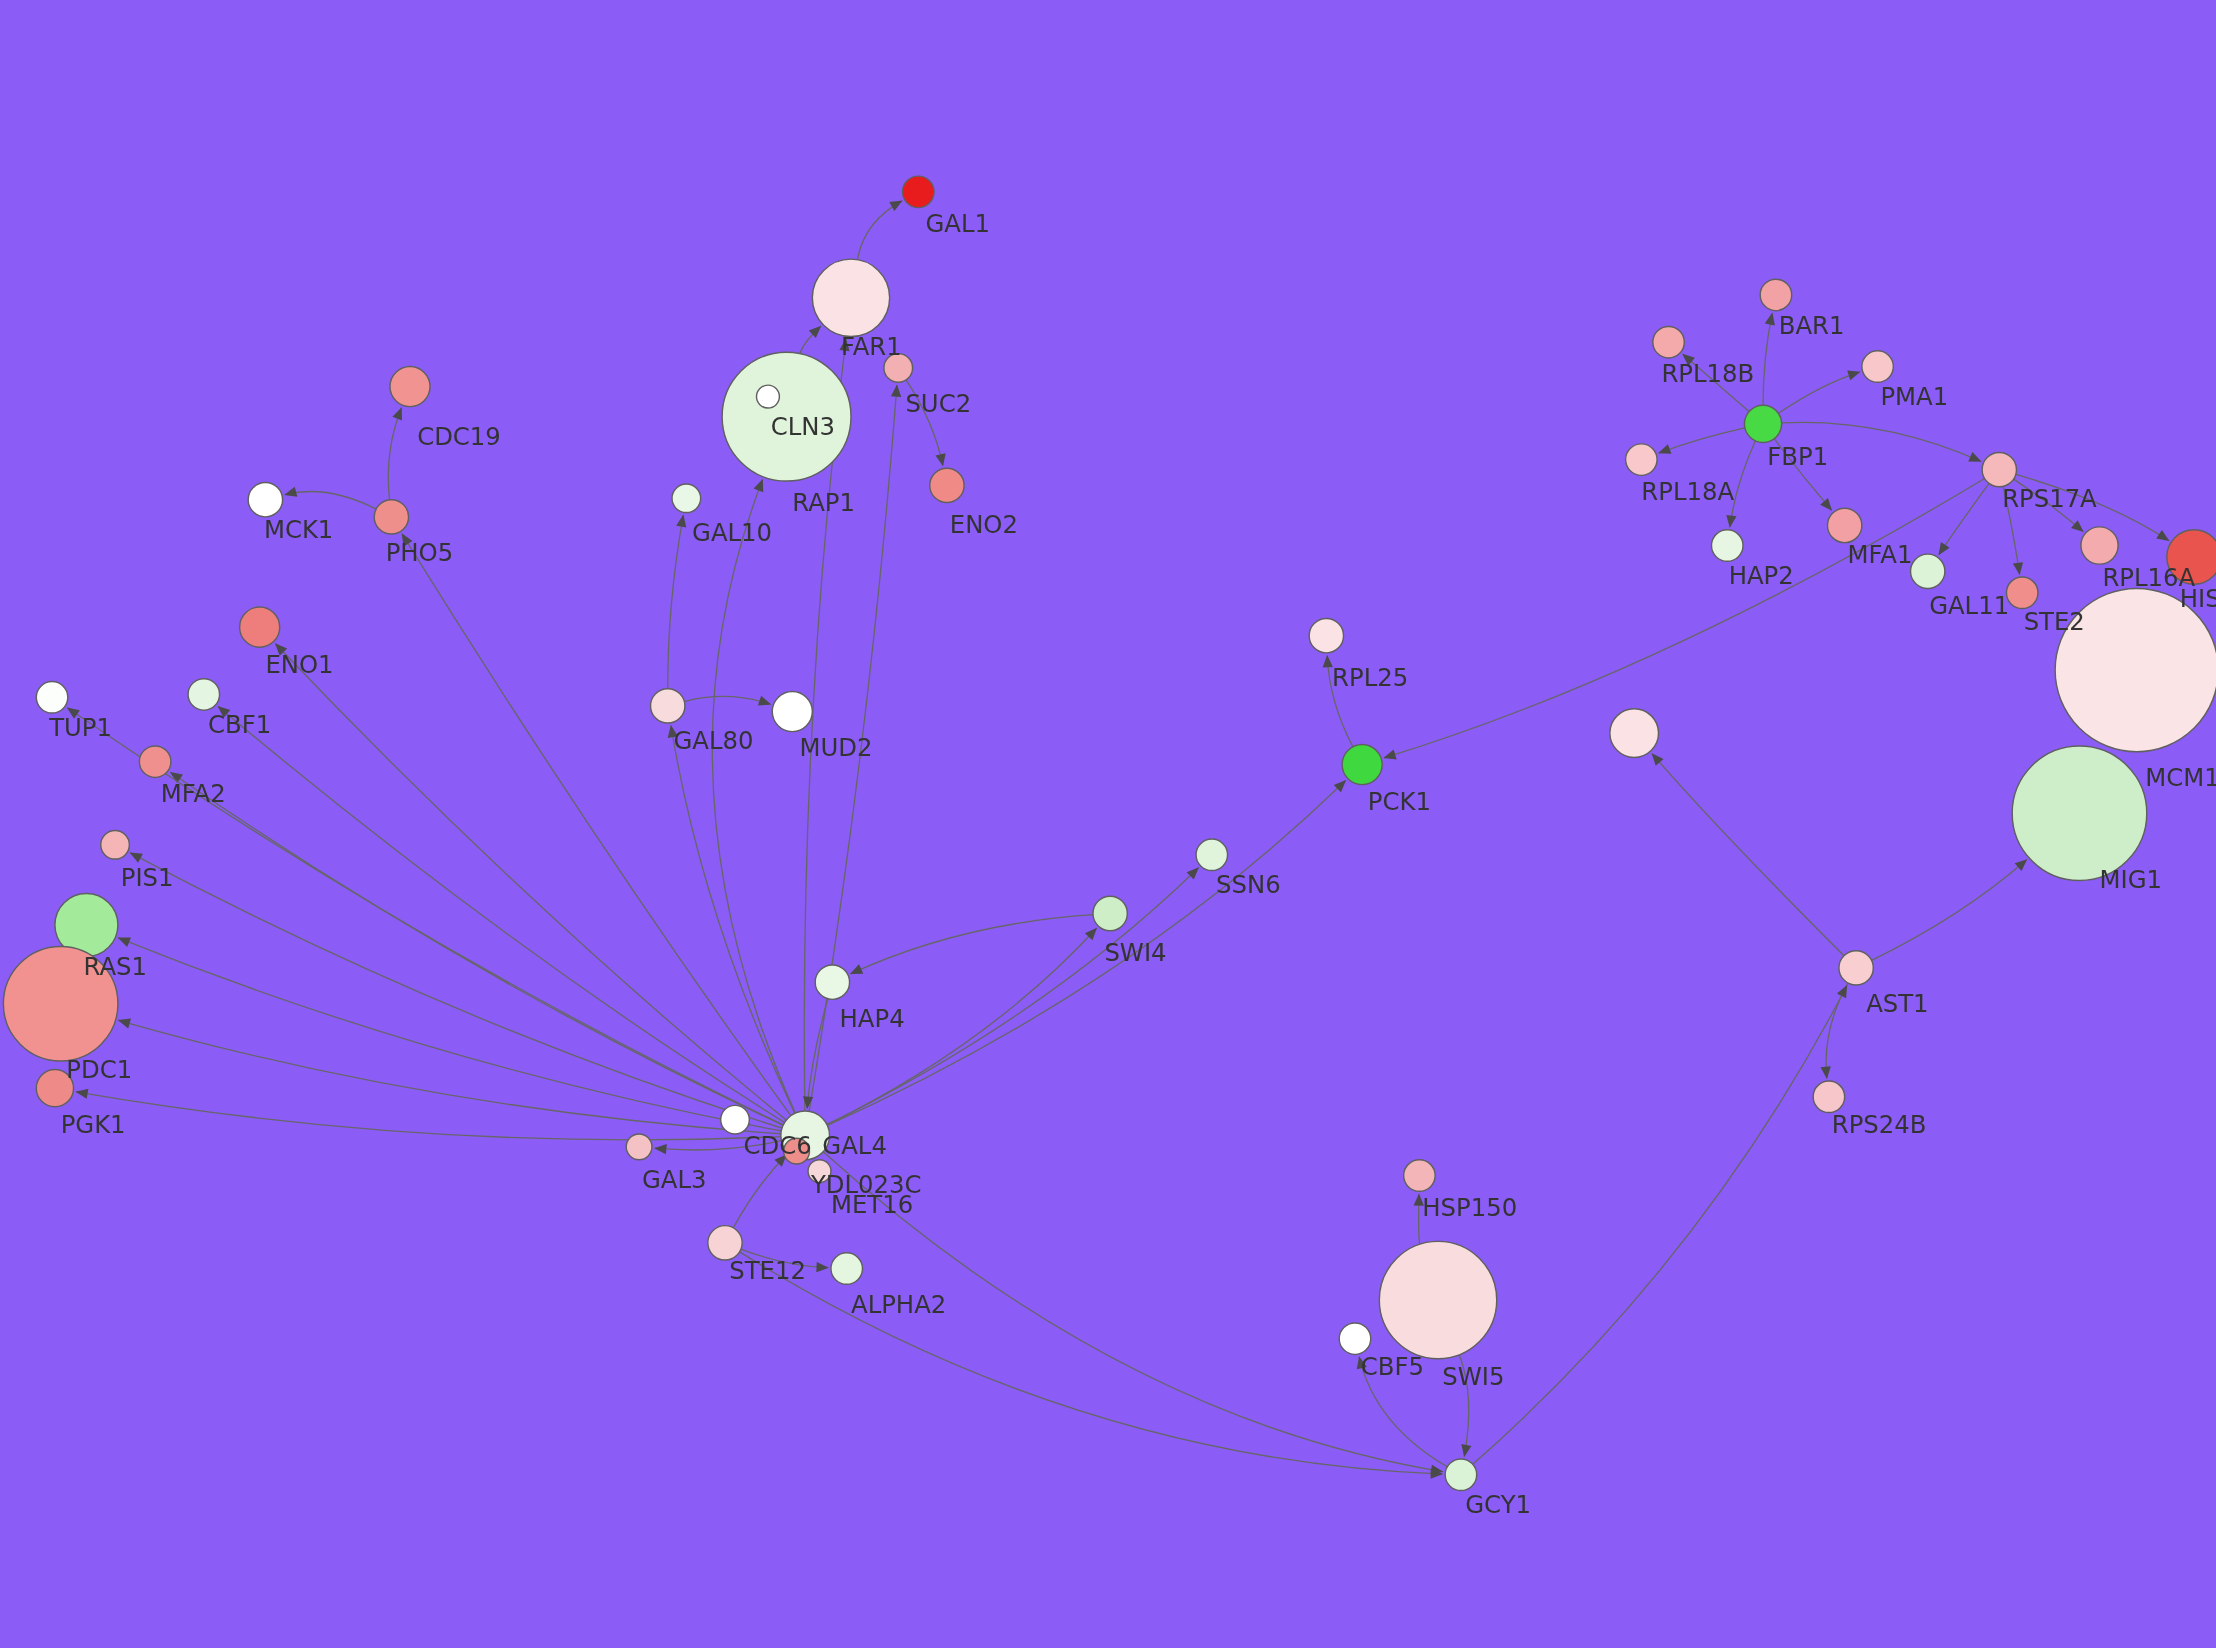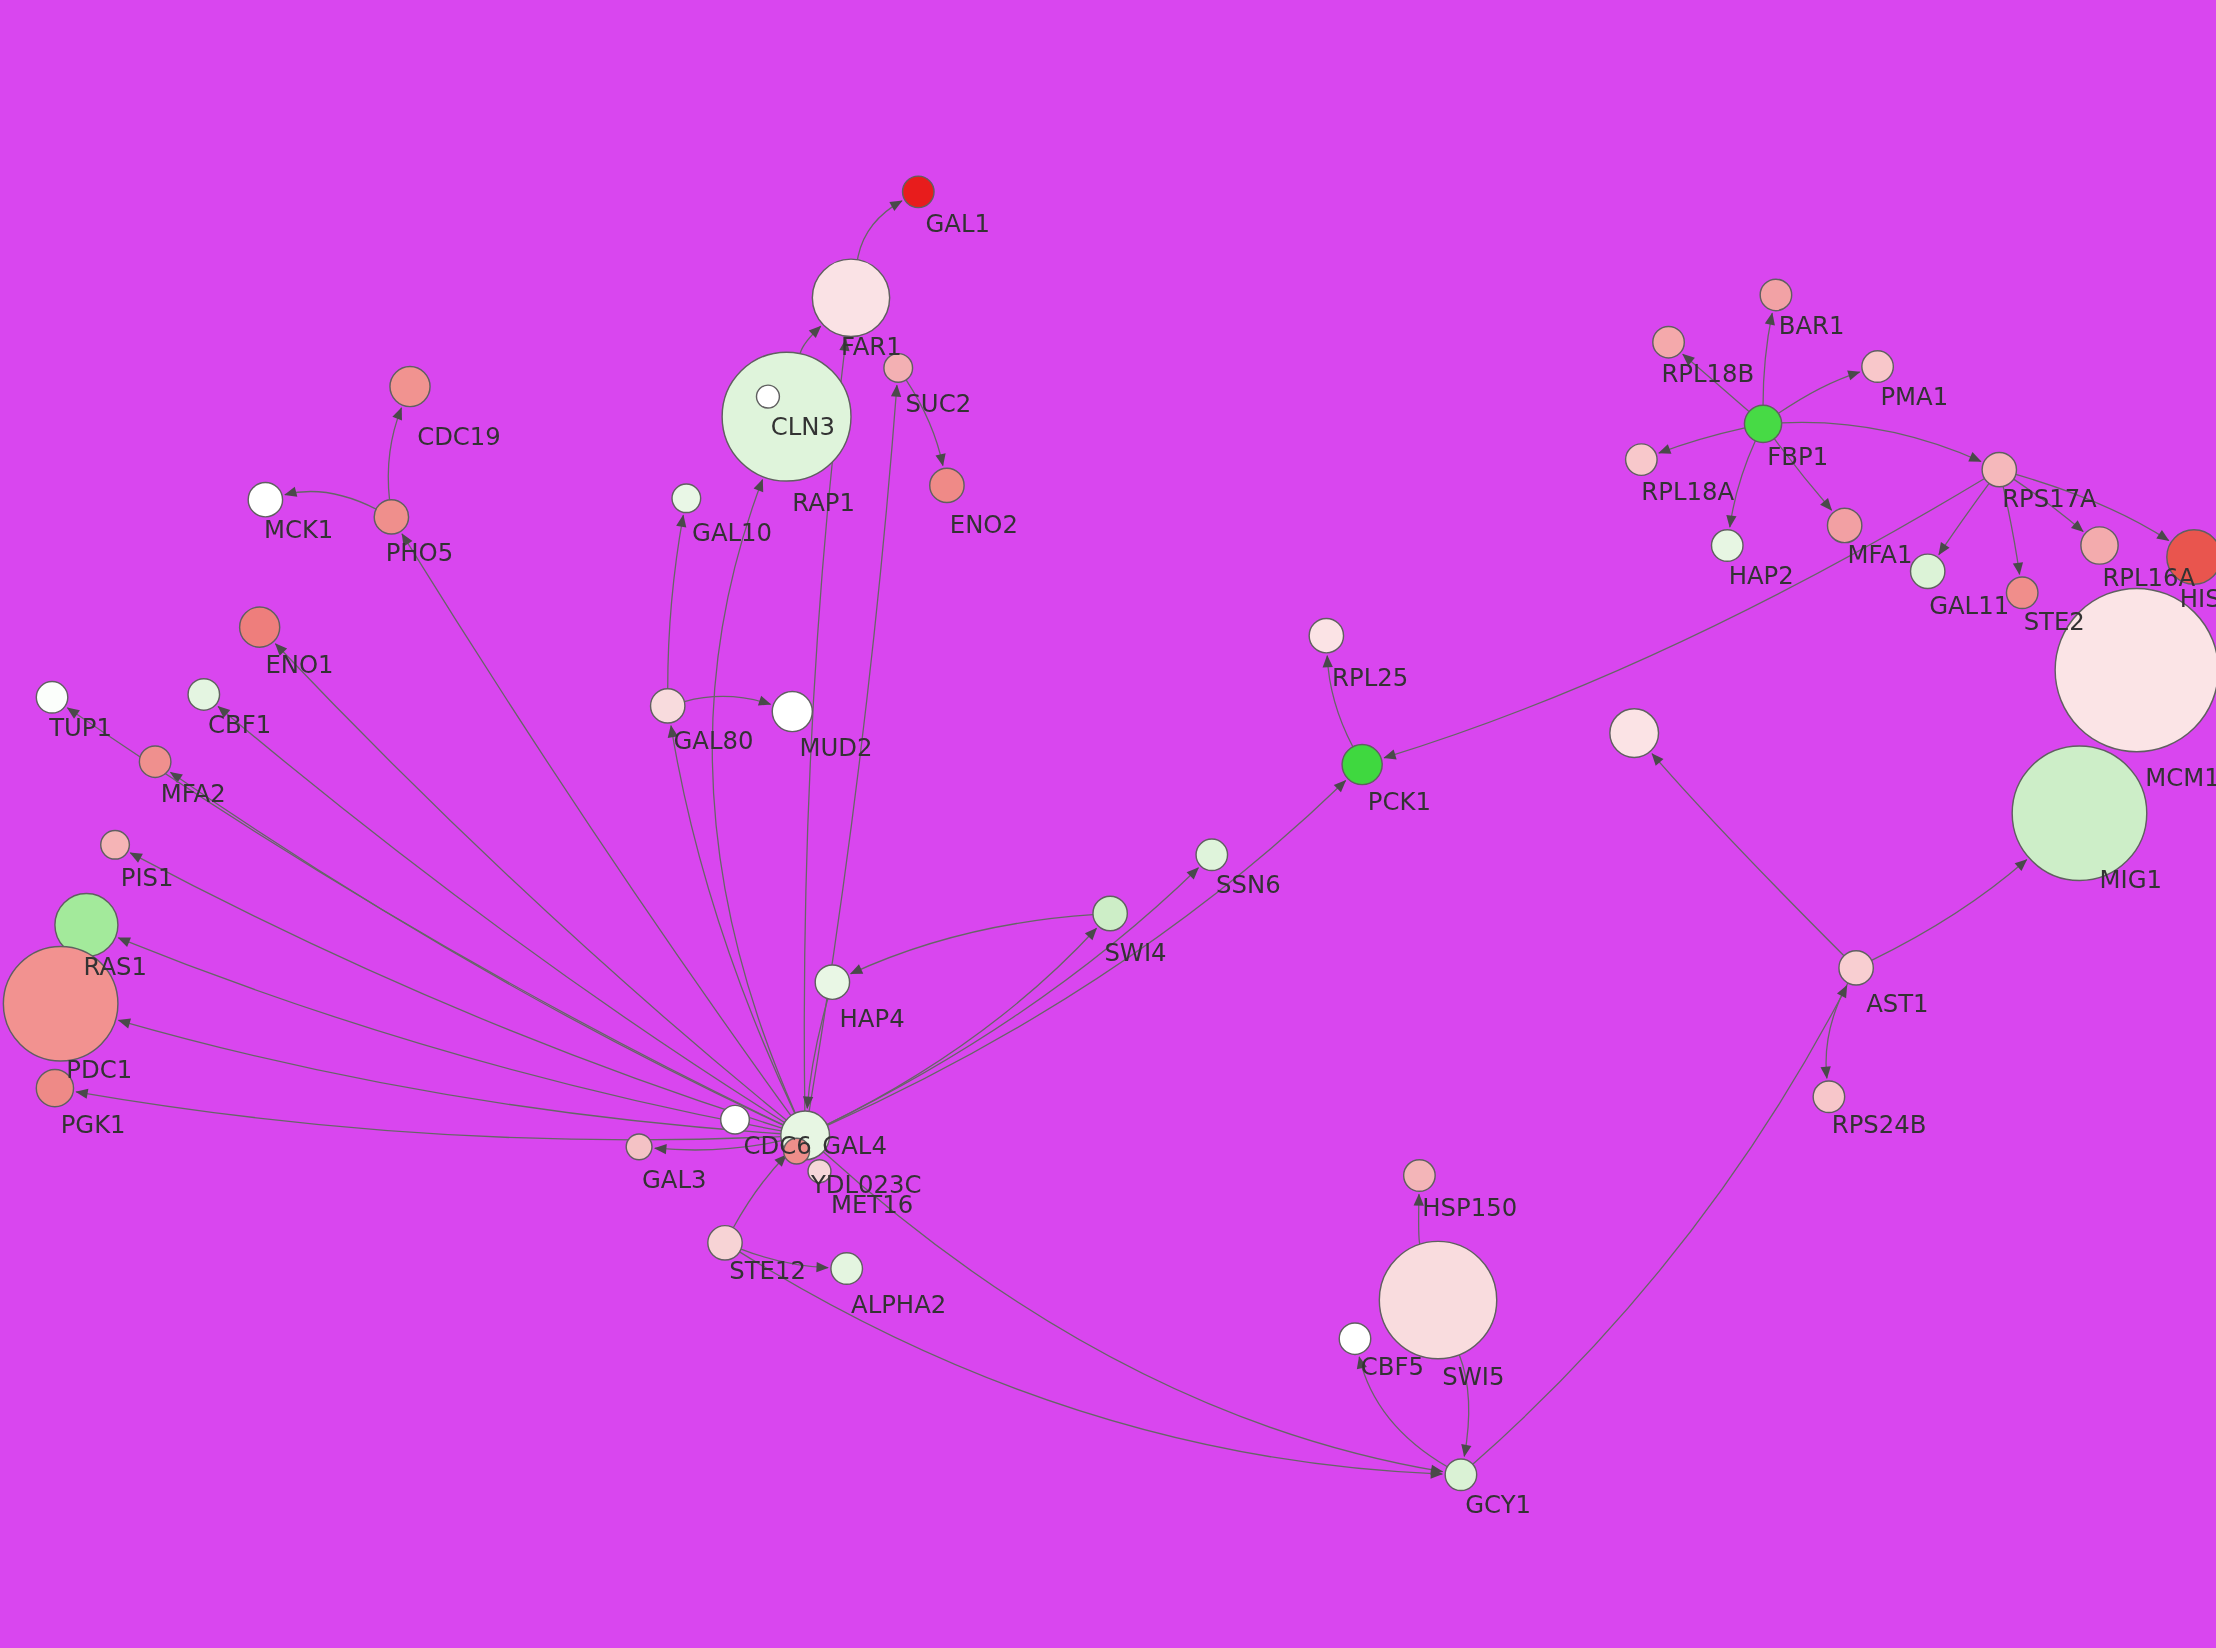--- a/index.html
+++ b/index.html
@@ -1,16 +1,16 @@
 <!DOCTYPE html>
 <html style="font-size:12.4px"><head>
 <meta charset="utf-8">
 <style>
   html,body{margin:0;padding:0;width:100%;height:100%;background:#ffffff;overflow:hidden;}
-  #canvas-wrap{width:100%;height:100%;background:#d946ef;}
+  #canvas-wrap{width:100%;height:100%;background:#8b5cf6;}
   svg{display:block;width:100%;height:100%;}
   .edge{fill:none;stroke:#666666;stroke-width:0.9;}
   .node{stroke:#606060;stroke-width:1;cursor:pointer;}
   .node-label{font-family:"DejaVu Sans","Liberation Sans",sans-serif;font-size:17px;fill:#333333;pointer-events:none;}
 </style>
 </head>
 <body>
 
 <div id="canvas-wrap">
   <svg id="graph" viewBox="0 0 1547 1151" preserveAspectRatio="xMidYMid meet" xmlns="http://www.w3.org/2000/svg">

